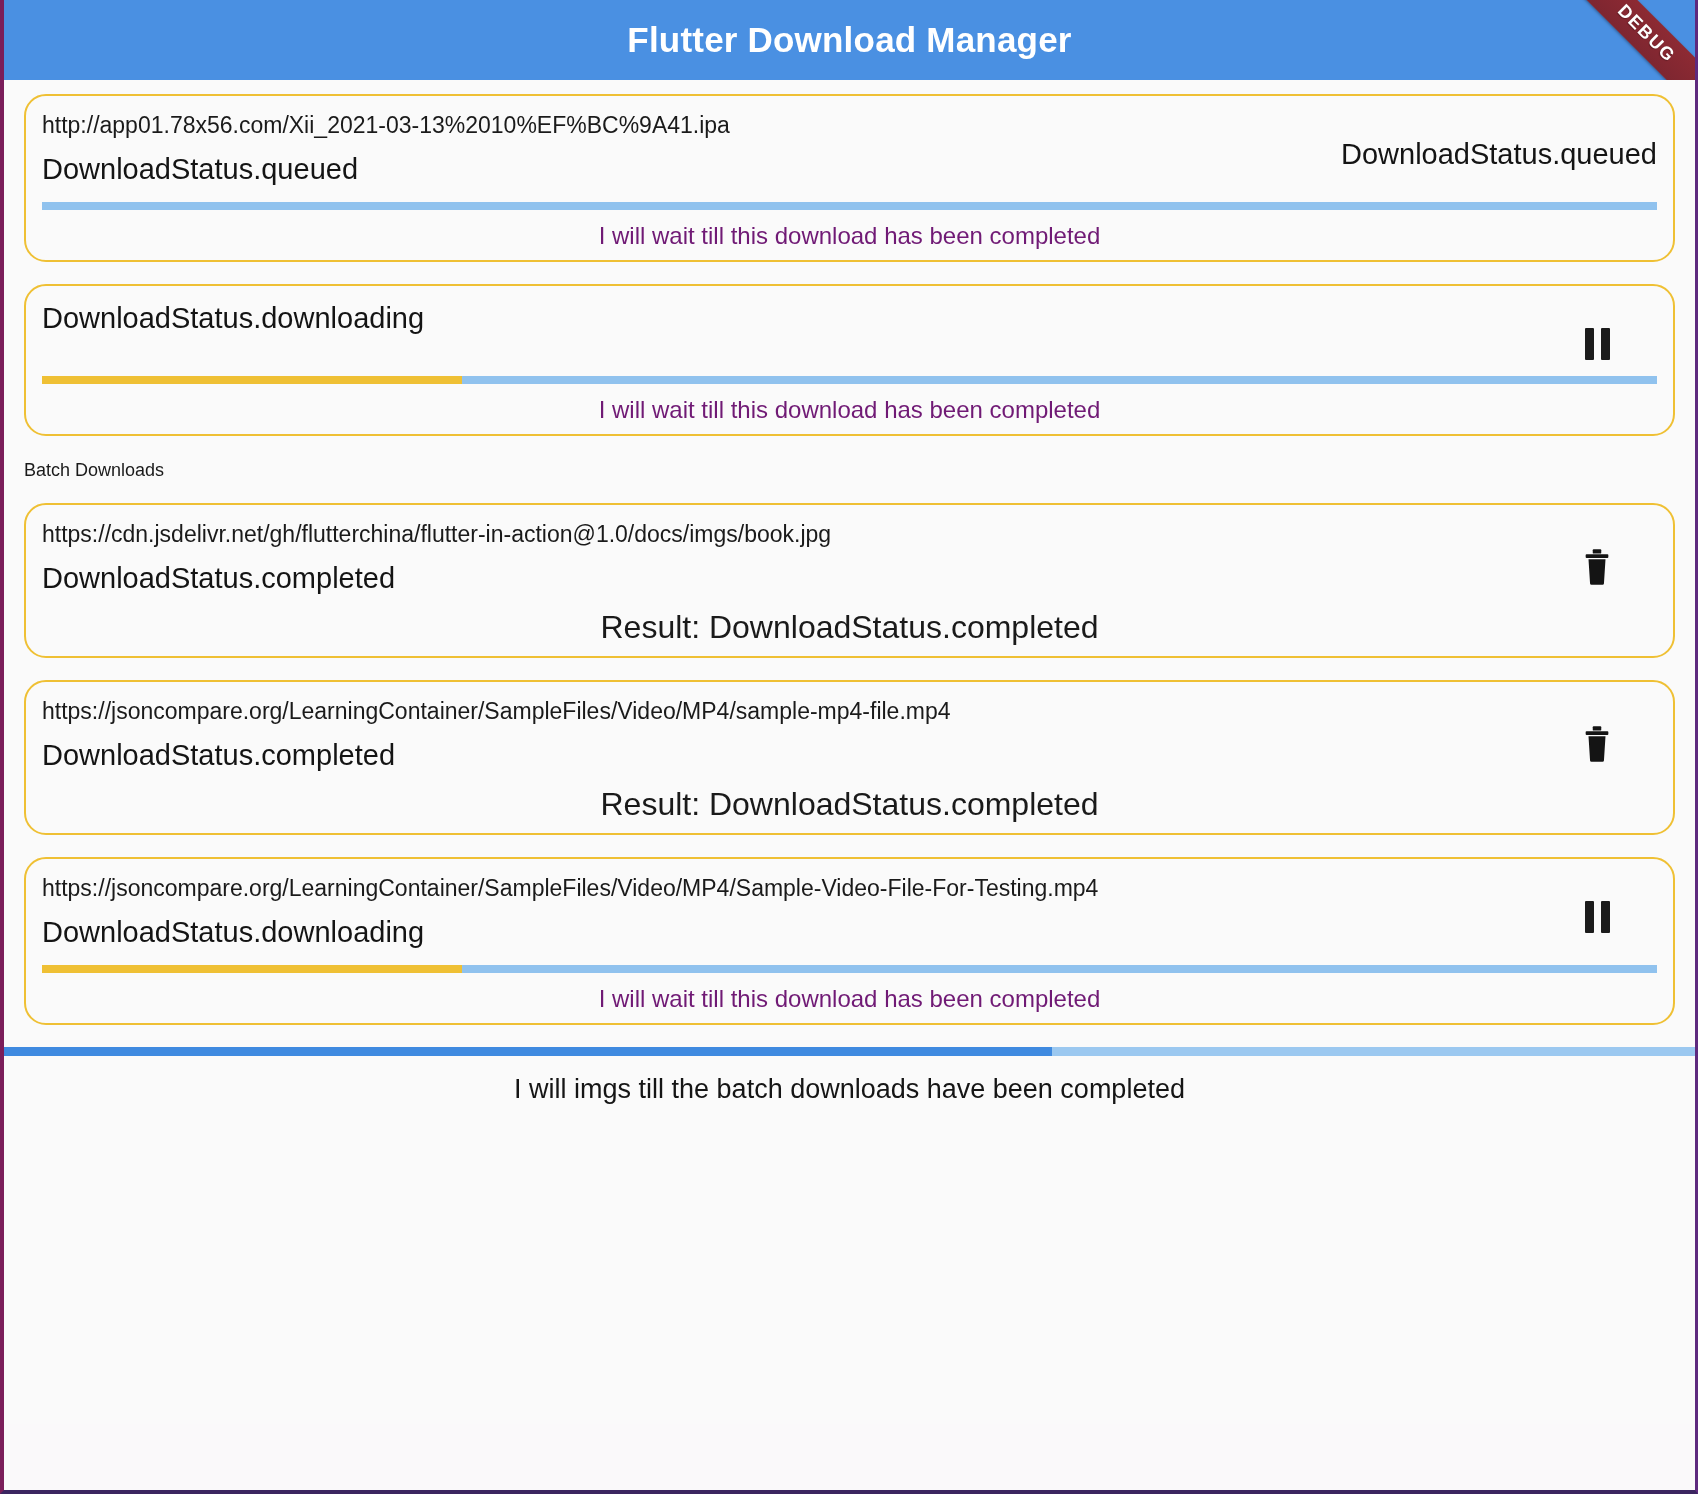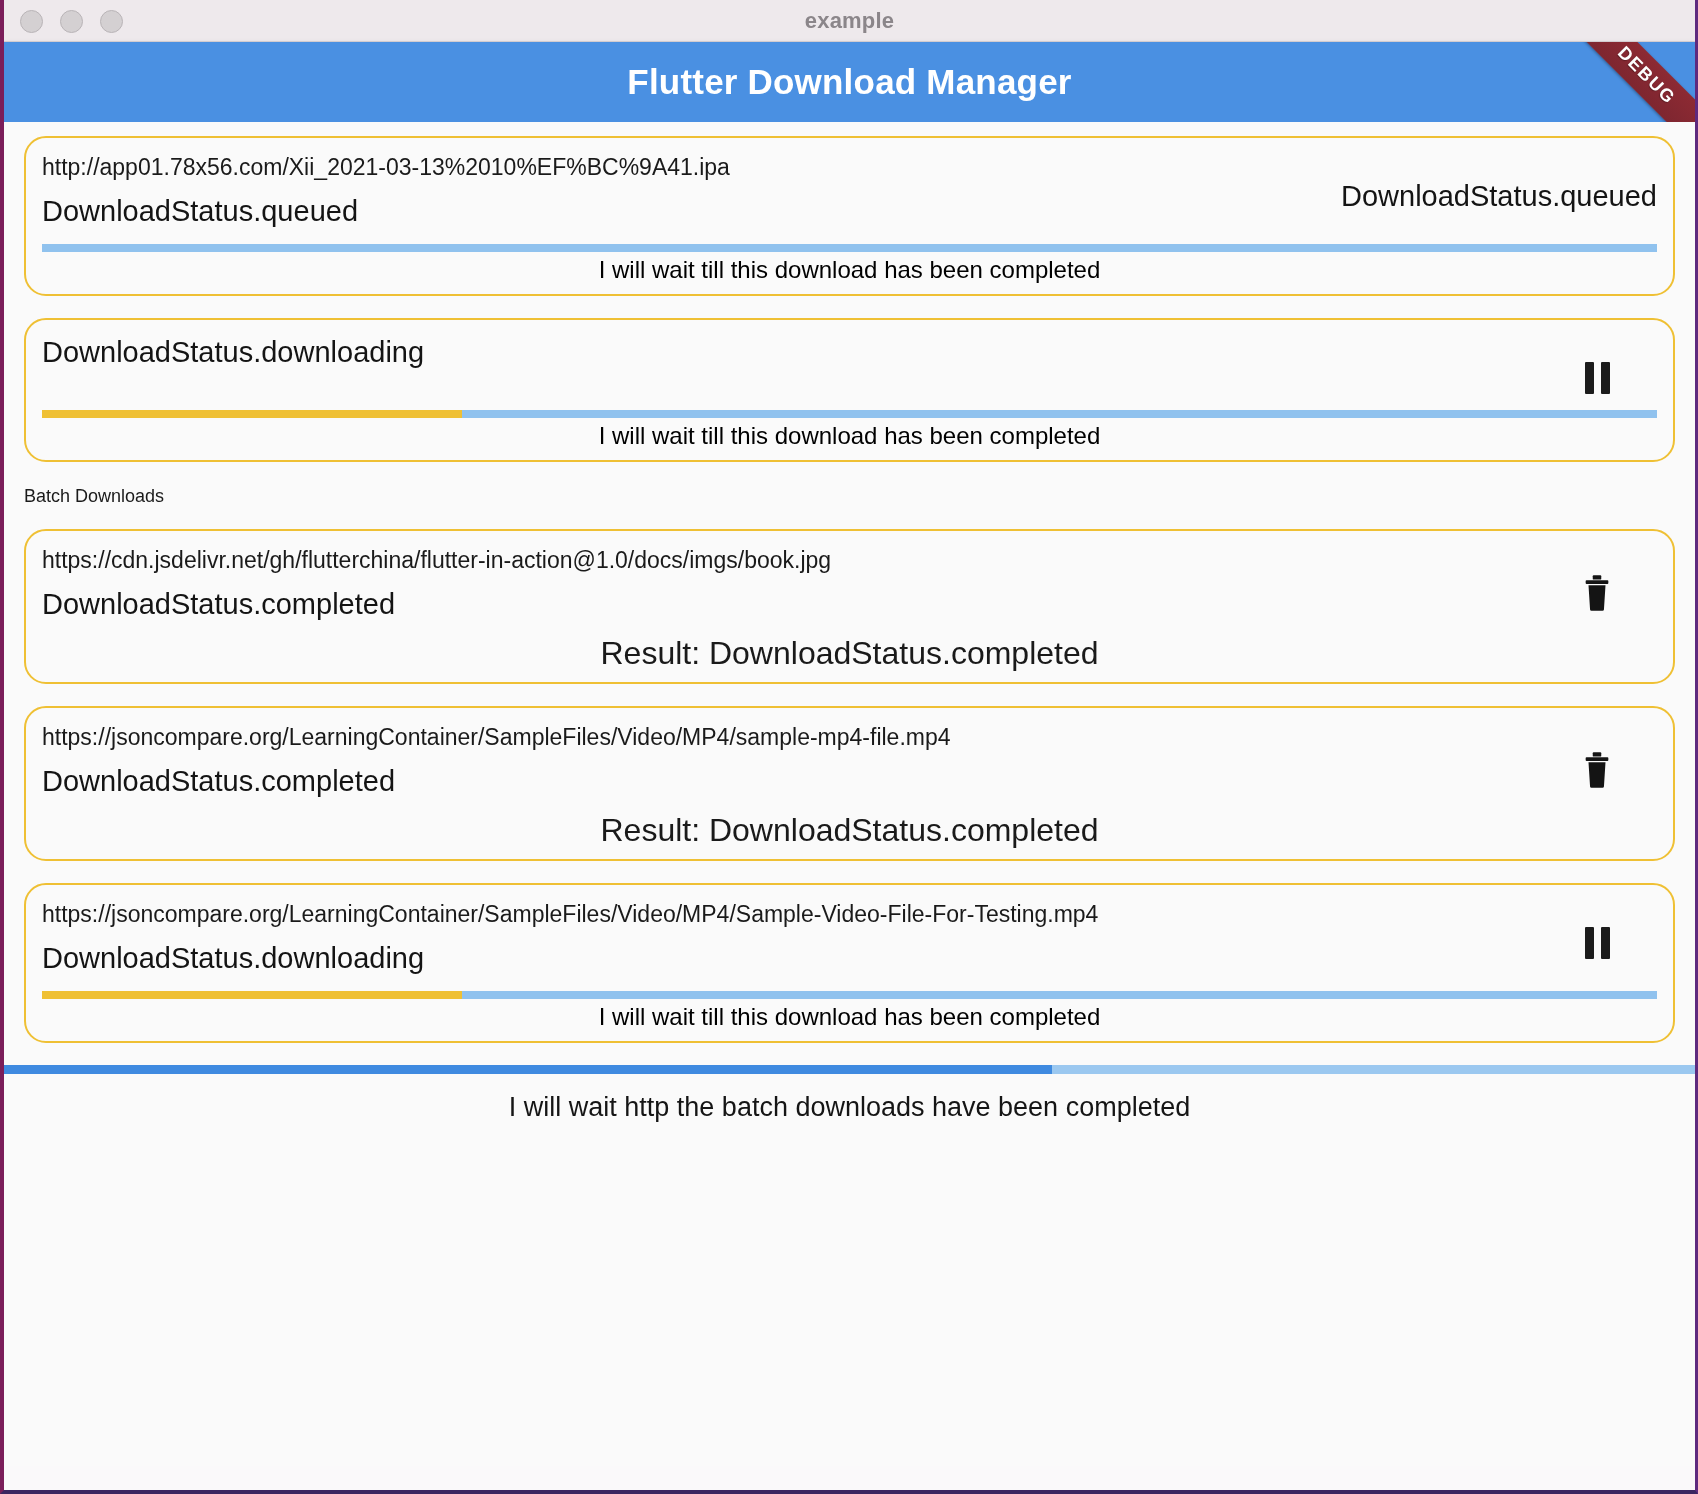--- a/index.html
+++ b/index.html
@@ -145,22 +145,22 @@
     margin-top: 16px;
     overflow: hidden;
   }
   .pbar-fill {
     position: absolute; left: 0; top: 0; bottom: 0;
     background: #efc034;
   }
   .hint {
     text-align: center;
     font-size: 24px;
-    color: #000000;
-    margin-top: 4px;
+    color: #701a75;
+    margin-top: 12px;
   }
   .result {
     text-align: center;
     font-size: 32px;
     color: #1a1a1a;
     margin-top: 14px;
   }
   .section-title {
     text-align: left;
     font-size: 18px;
@@ -203,28 +203,20 @@
     font-size: 27px;
     color: #151515;
     margin-top: 18px;
   }
 </style>
 </head>
 <body>
 
 <div class="window">
 
-  <div class="titlebar">
-    <div class="traffic">
-      <span class="dot"></span>
-      <span class="dot"></span>
-      <span class="dot"></span>
-    </div>
-    <div class="win-title">example</div>
-  </div>
 
   <div class="appbar">
     <div class="appbar-title">Flutter Download Manager</div>
     <div class="debug-ribbon">DEBUG</div>
   </div>
 
   <div class="content">
 
     <div class="card">
       <div class="card-row">
@@ -316,16 +308,16 @@
       <div class="pbar">
         <div class="pbar-fill" style="width:26%"></div>
       </div>
       <div class="hint">I will wait till this download has been completed</div>
     </div>
 
 
     <div class="batch-bar">
       <div class="batch-bar-fill" style="width:62%"></div>
     </div>
-    <div class="batch-hint">I will wait http the batch downloads have been completed</div>
+    <div class="batch-hint">I will imgs till the batch downloads have been completed</div>
 
   </div>
 </div>
 
 </body></html>

